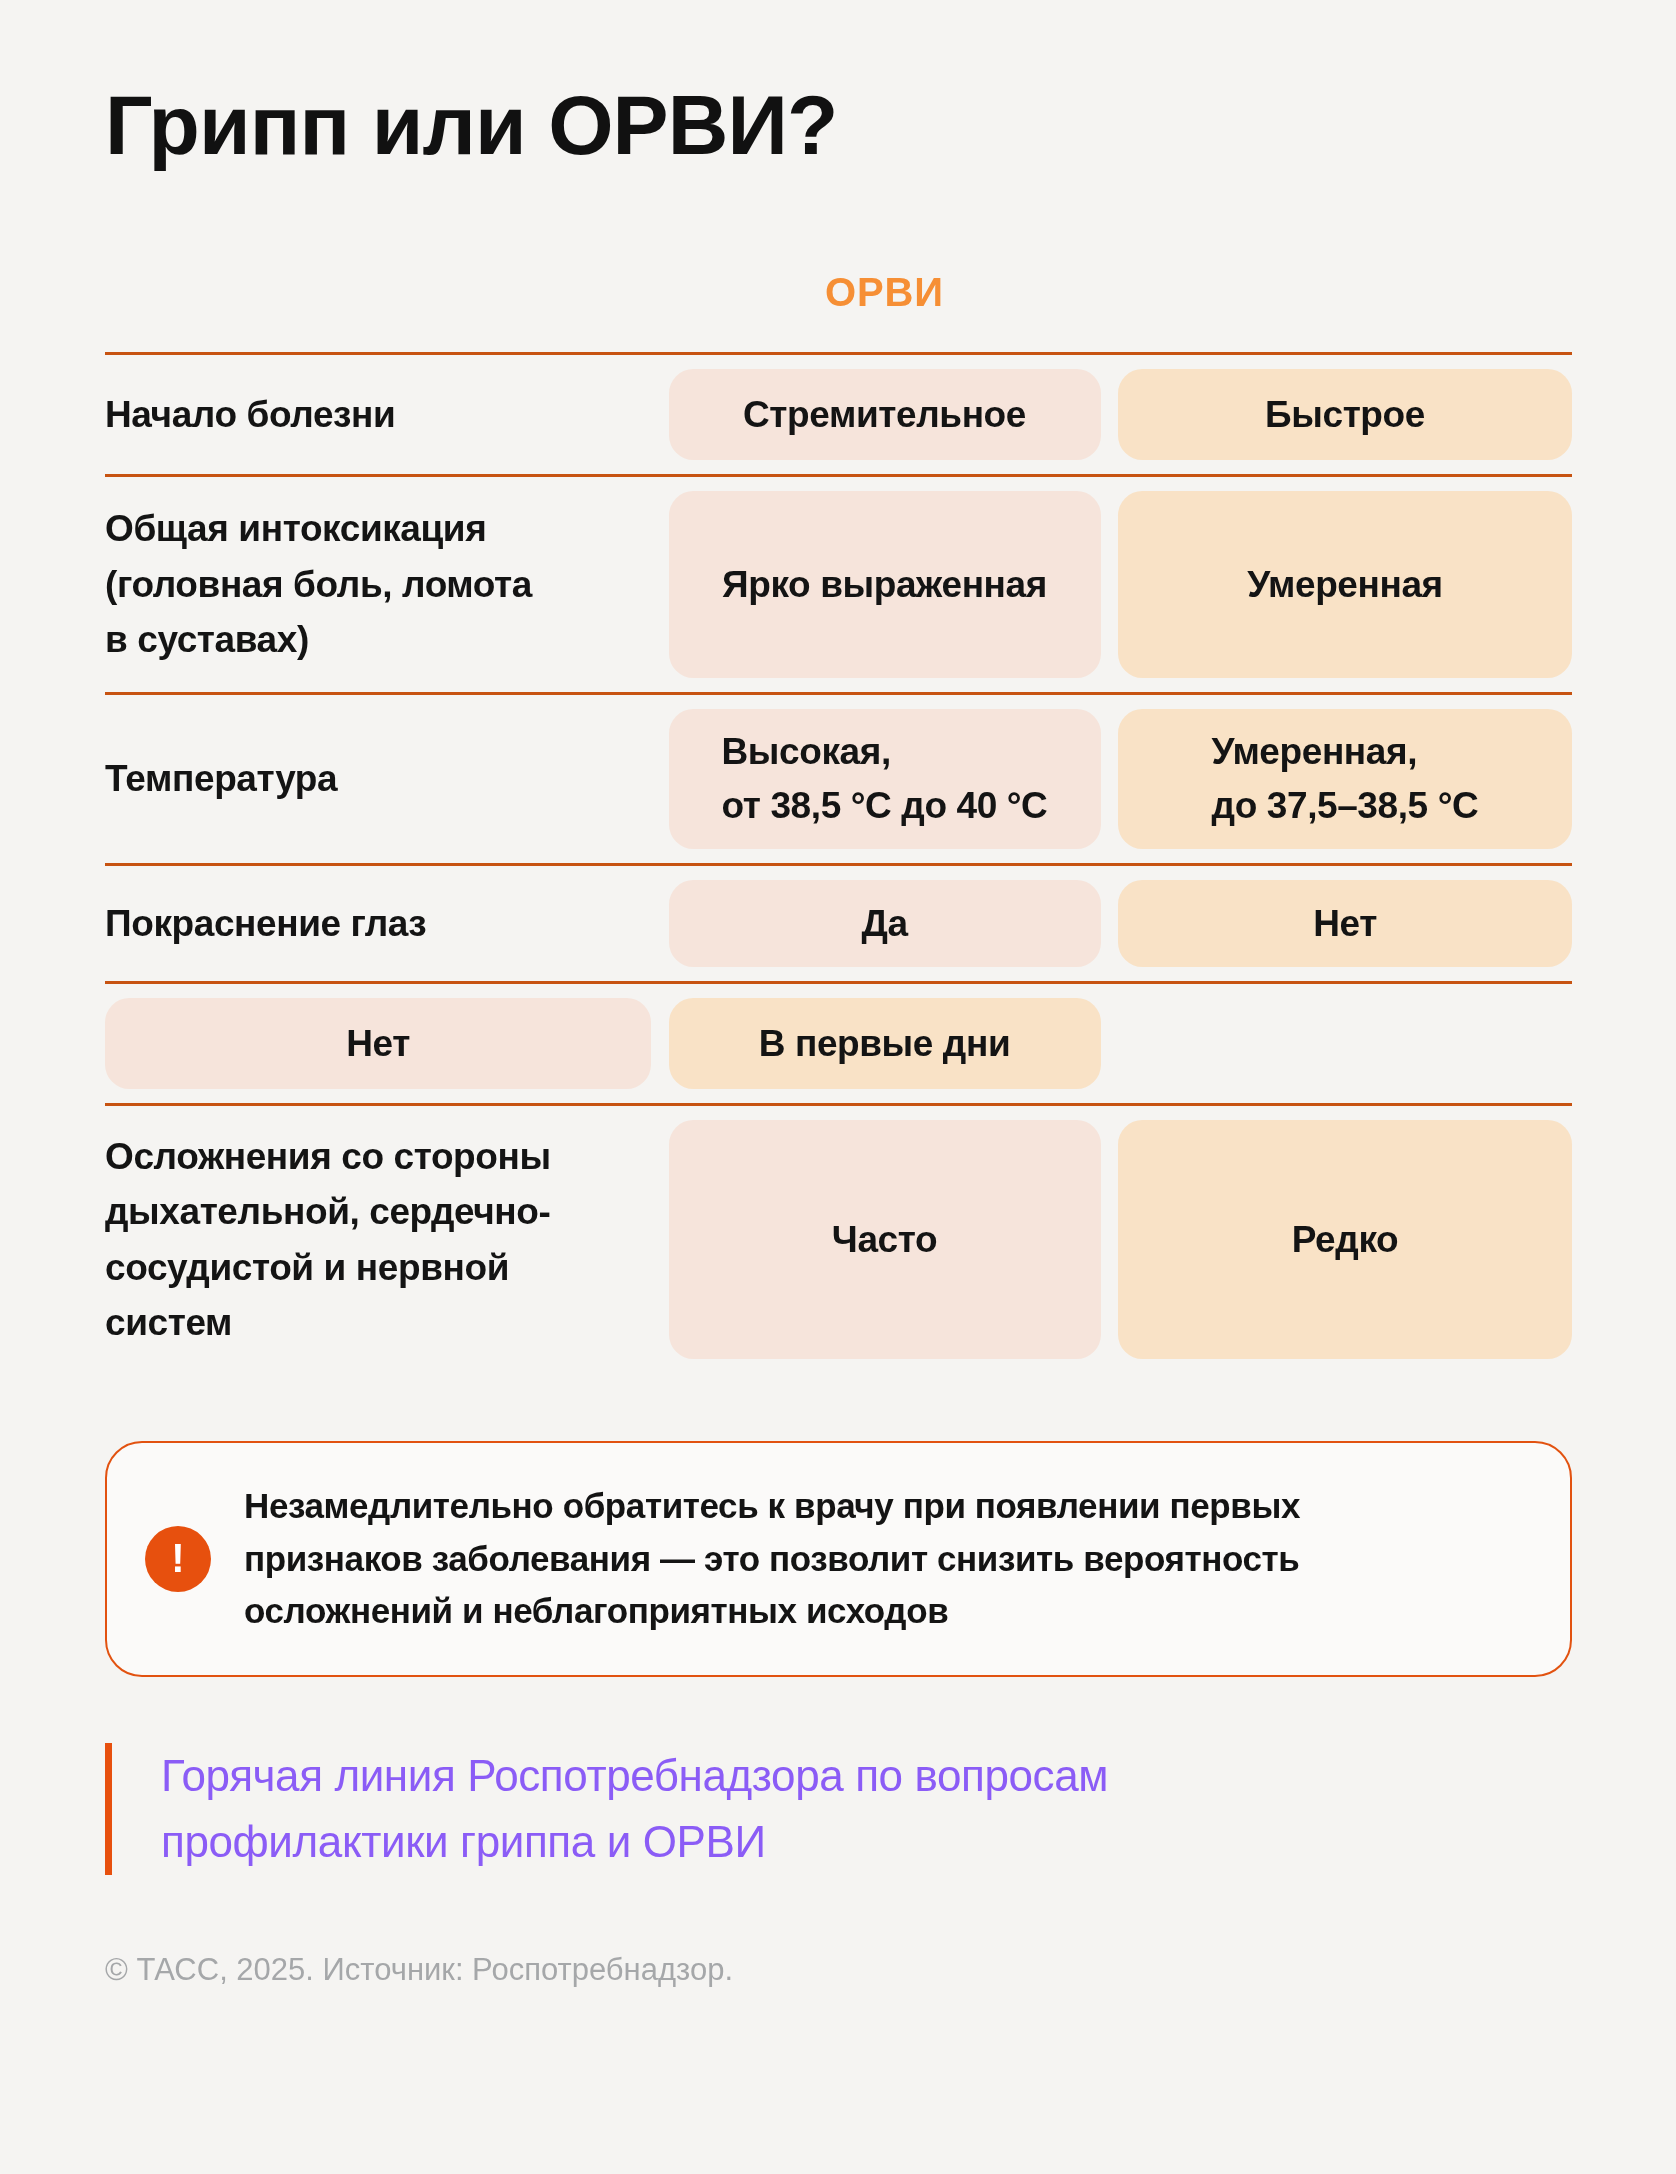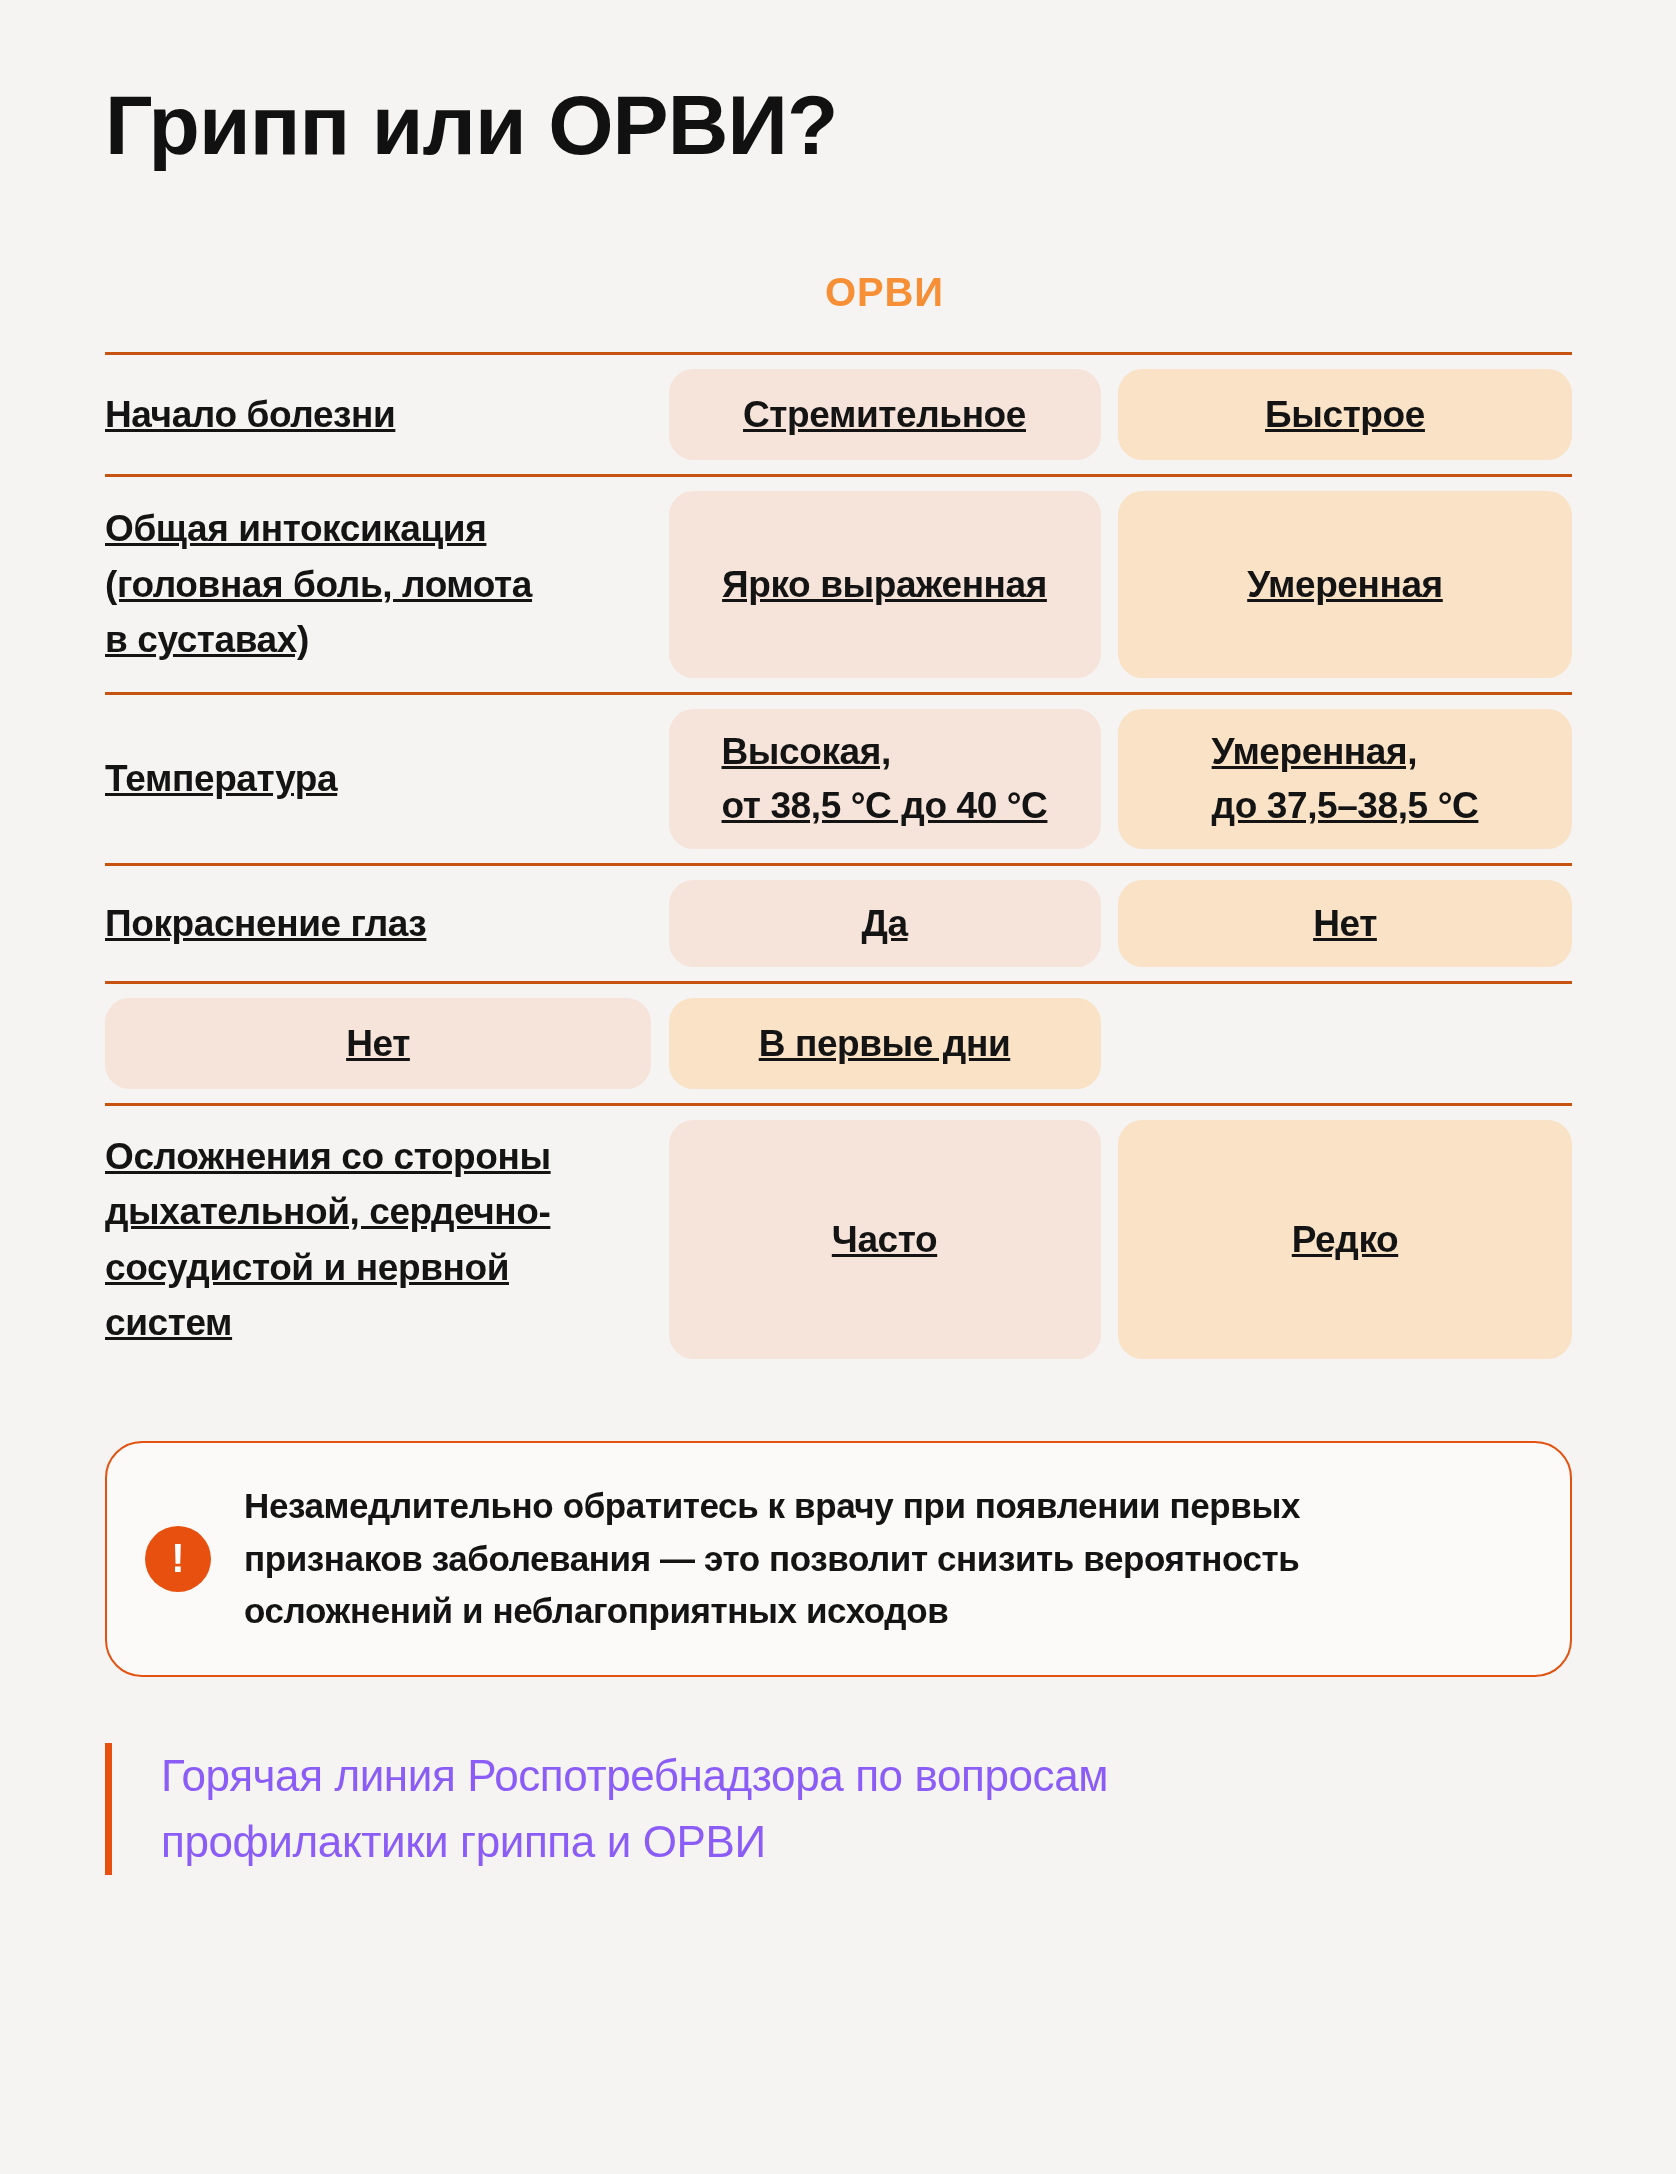--- a/index.html
+++ b/index.html
@@ -29,21 +29,21 @@
   .col-headers { margin-top: 96px; }
   .col-h {
     text-align: center;
     font-size: 40px;
     font-weight: 700;
     letter-spacing: 0.9px;
   }
   .col-h.flu  { color: #e0500f; }
   .col-h.orvi { color: #f68f35; }
 
-  .table { margin-top: 37px; text-decoration: underline; }
+  .table { margin-top: 37px; }
   .t-row {
     border-top: 3.5px solid #c75311;
     padding: 14px 0;
     align-items: center;
   }
   .t-label {
     font-size: 37px;
     font-weight: 700;
     line-height: 1.5;
     white-space: pre-line;
@@ -195,15 +195,16 @@
     <p class="warn-text">Незамедлительно обратитесь к врачу при появлении первых
 признаков заболевания — это позволит снизить вероятность
 осложнений и неблагоприятных исходов</p>
   </div>
 
   <div class="hotline">
     <div class="phone-desc">Горячая линия Роспотребнадзора по вопросам
 профилактики гриппа и ОРВИ</div>
   </div>
 
+  <div class="footer">© ТАСС, 2025. Источник: Роспотребнадзор.</div>
 
 </div>
 
 
 </body></html>

